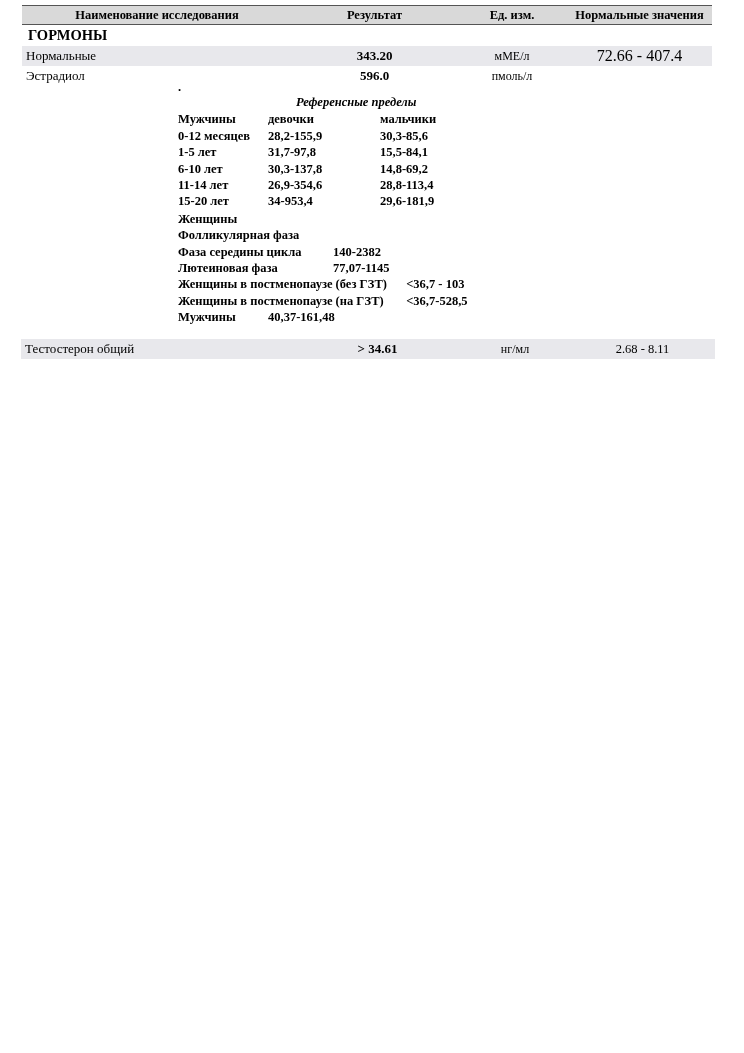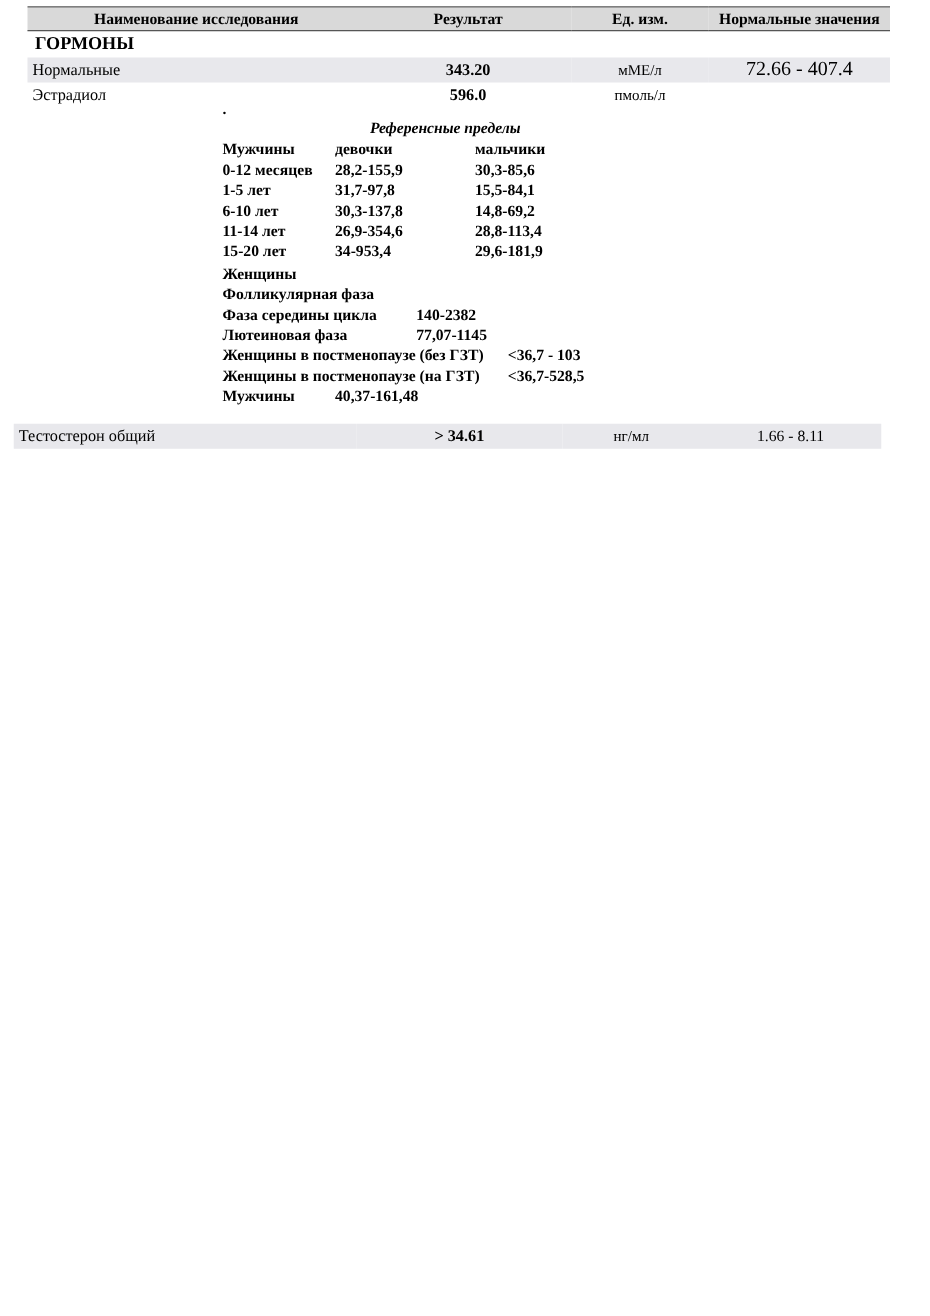--- a/index.html
+++ b/index.html
@@ -117,21 +117,21 @@
     line-height: 16.4px;
   }
   .phase-row .p-label { width: 155px; }
   .phase-row .p-val   { width: 200px; }
   .phase-row.wide .p-label { width: 238px; }
   .phase-row.men .p-label { width: 90px; }
 
   
   .bottom-table {
     position: absolute;
-    left: 11px;
+    left: 21px;
     top: 339px;
     width: 690px;
     border-collapse: collapse;
     table-layout: fixed;
   }
   .bottom-table td {
     padding: 0;
     font-size: 13px;
     height: 20px;
     line-height: 20px;
@@ -245,18 +245,18 @@
       <div class="p-val">40,37-161,48</div>
     </div>
   </div>
 
   <table class="bottom-table">
     <tbody>
         <tr>
       <td class="name">Тестостерон общий</td>
       <td class="value">&gt; 34.61</td>
       <td class="unit">нг/мл</td>
-      <td class="norm">1.66 - 8.11</td>
+      <td class="norm">2.68 - 8.11</td>
     </tr>
   </tbody>
     </table>
 
 </div>
 
 </body></html>

